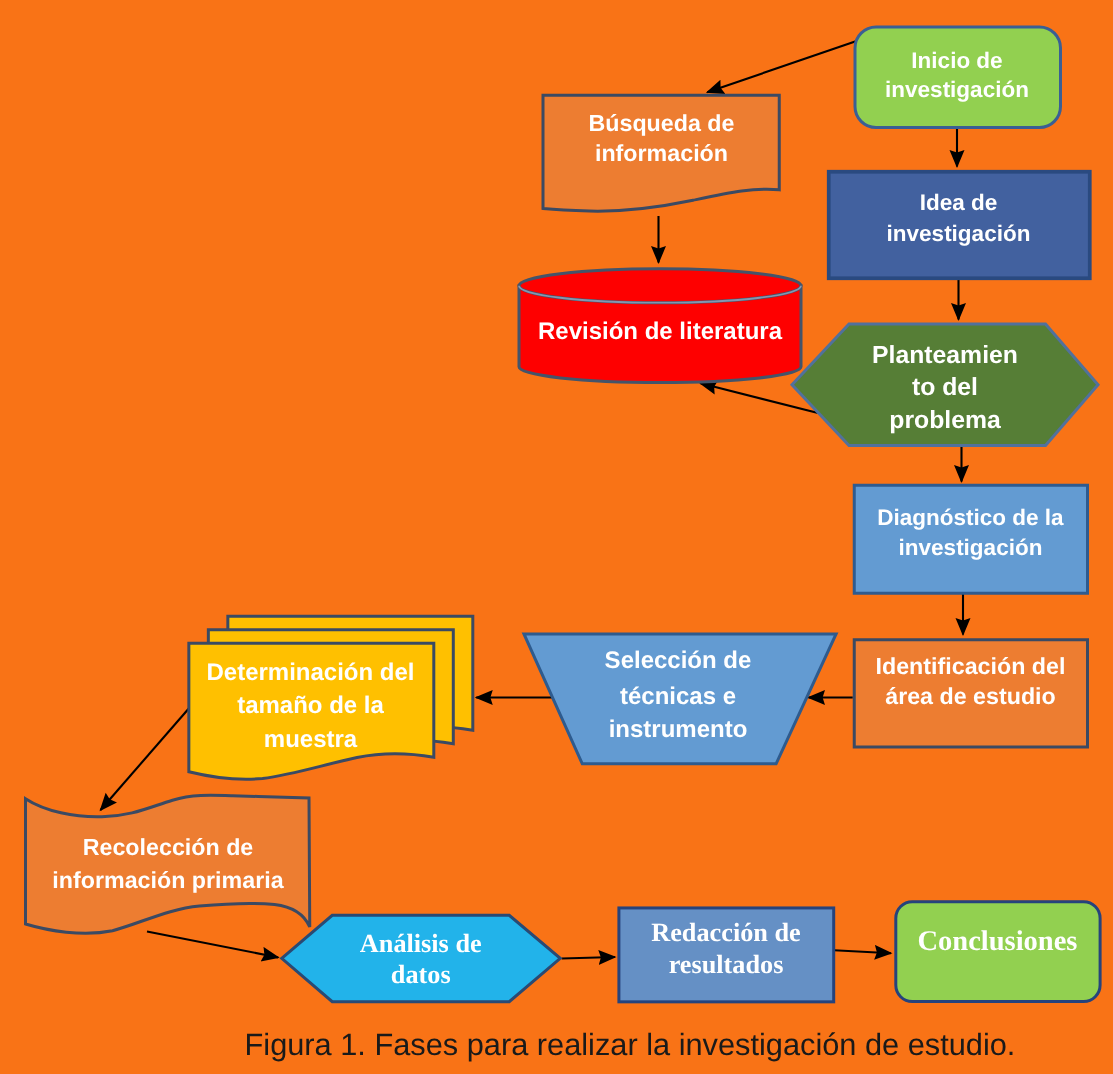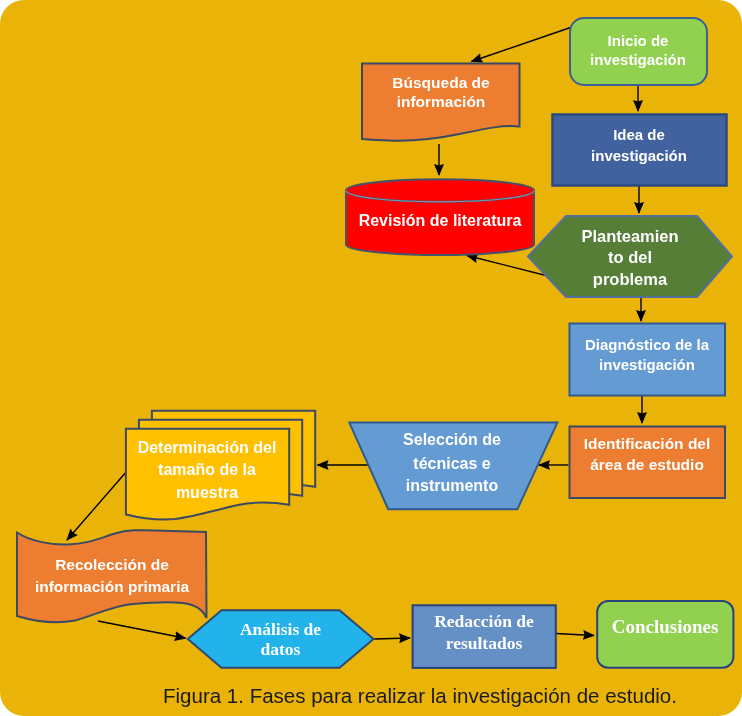--- a/index.html
+++ b/index.html
@@ -1,16 +1,16 @@
 <!DOCTYPE html>
 <html><head>
 <meta charset="utf-8">
 <style>
   html,body{margin:0;padding:0;background:#ffffff;}
-  .wrap{width:742px;height:716px;position:relative;background:#eab308;border-radius:24px;}
+  .wrap{width:742px;height:716px;position:relative;background:#f97316;}
   text{font-family:"Liberation Sans",sans-serif;font-weight:bold;fill:#ffffff;}
   .serif{font-family:"Liberation Serif",serif;}
 </style>
 </head>
 <body>
 <div class="wrap">
 <svg width="742" height="716" viewBox="0 0 742 716" xmlns="http://www.w3.org/2000/svg">
   <defs>
     <marker id="ah" markerWidth="14" markerHeight="12" refX="11" refY="5" orient="auto" markerUnits="userSpaceOnUse">
       <path d="M0,0 L12,5 L0,10 L1.6,5 Z" fill="#000000"></path>

